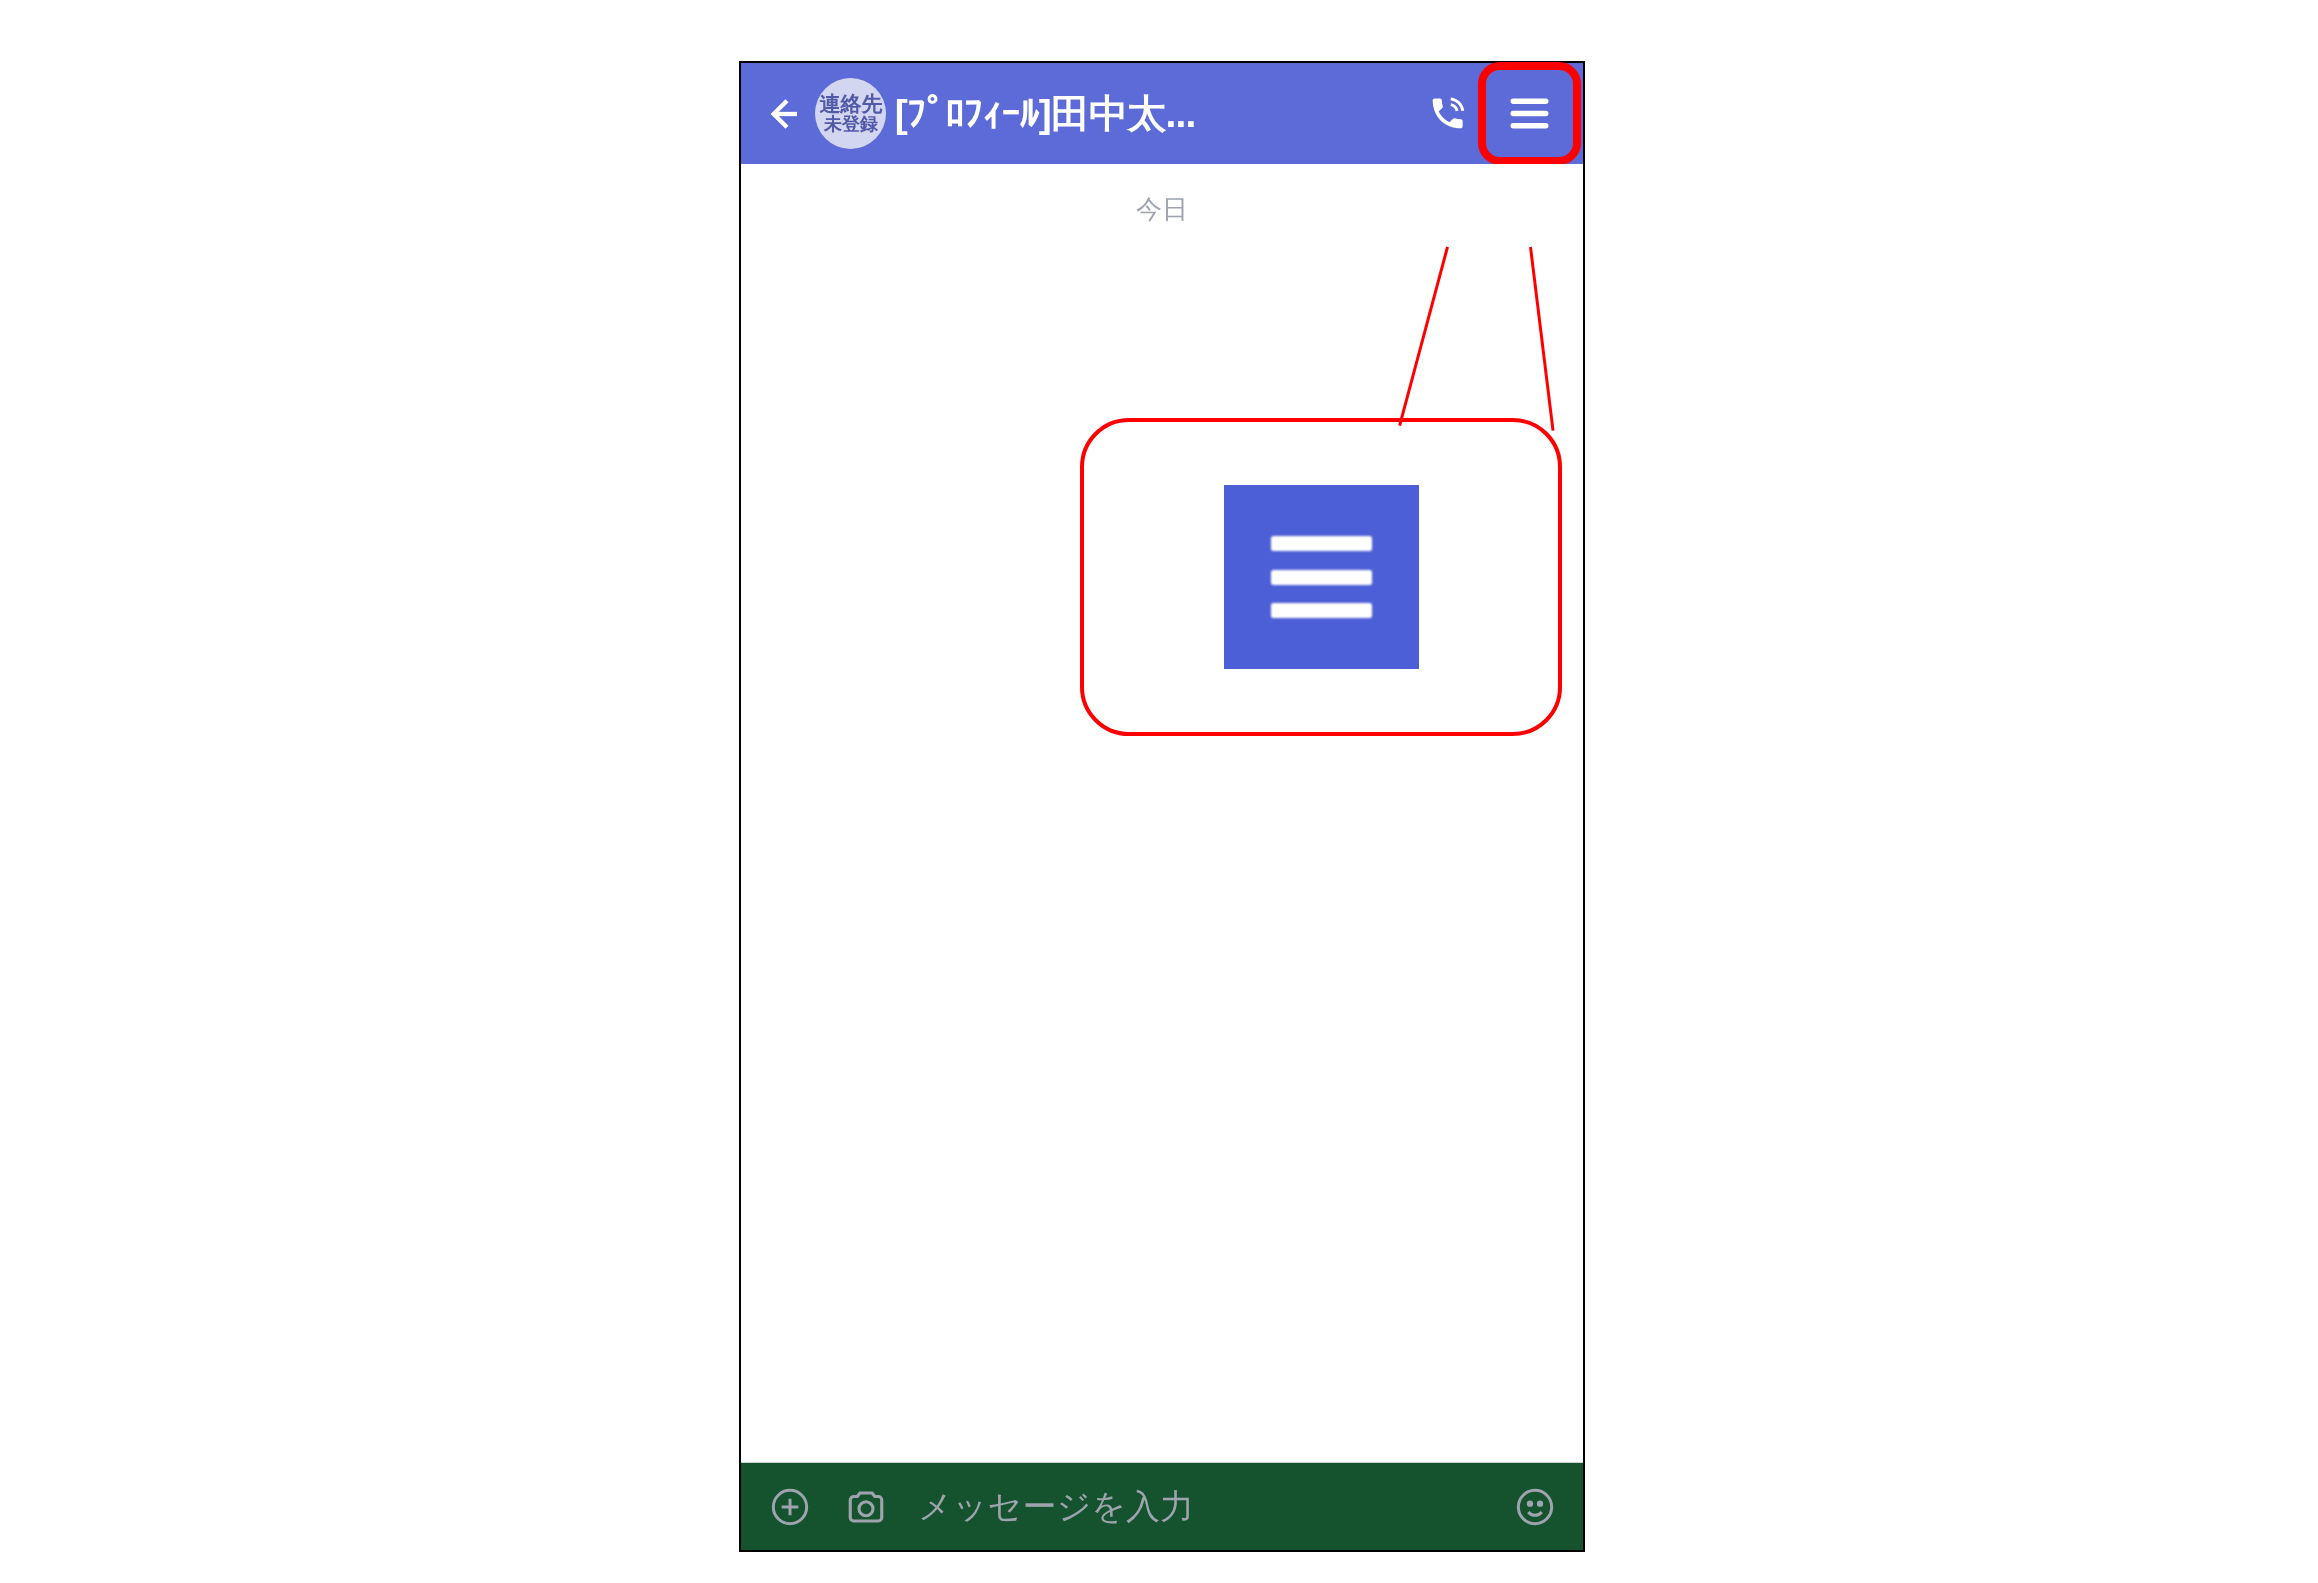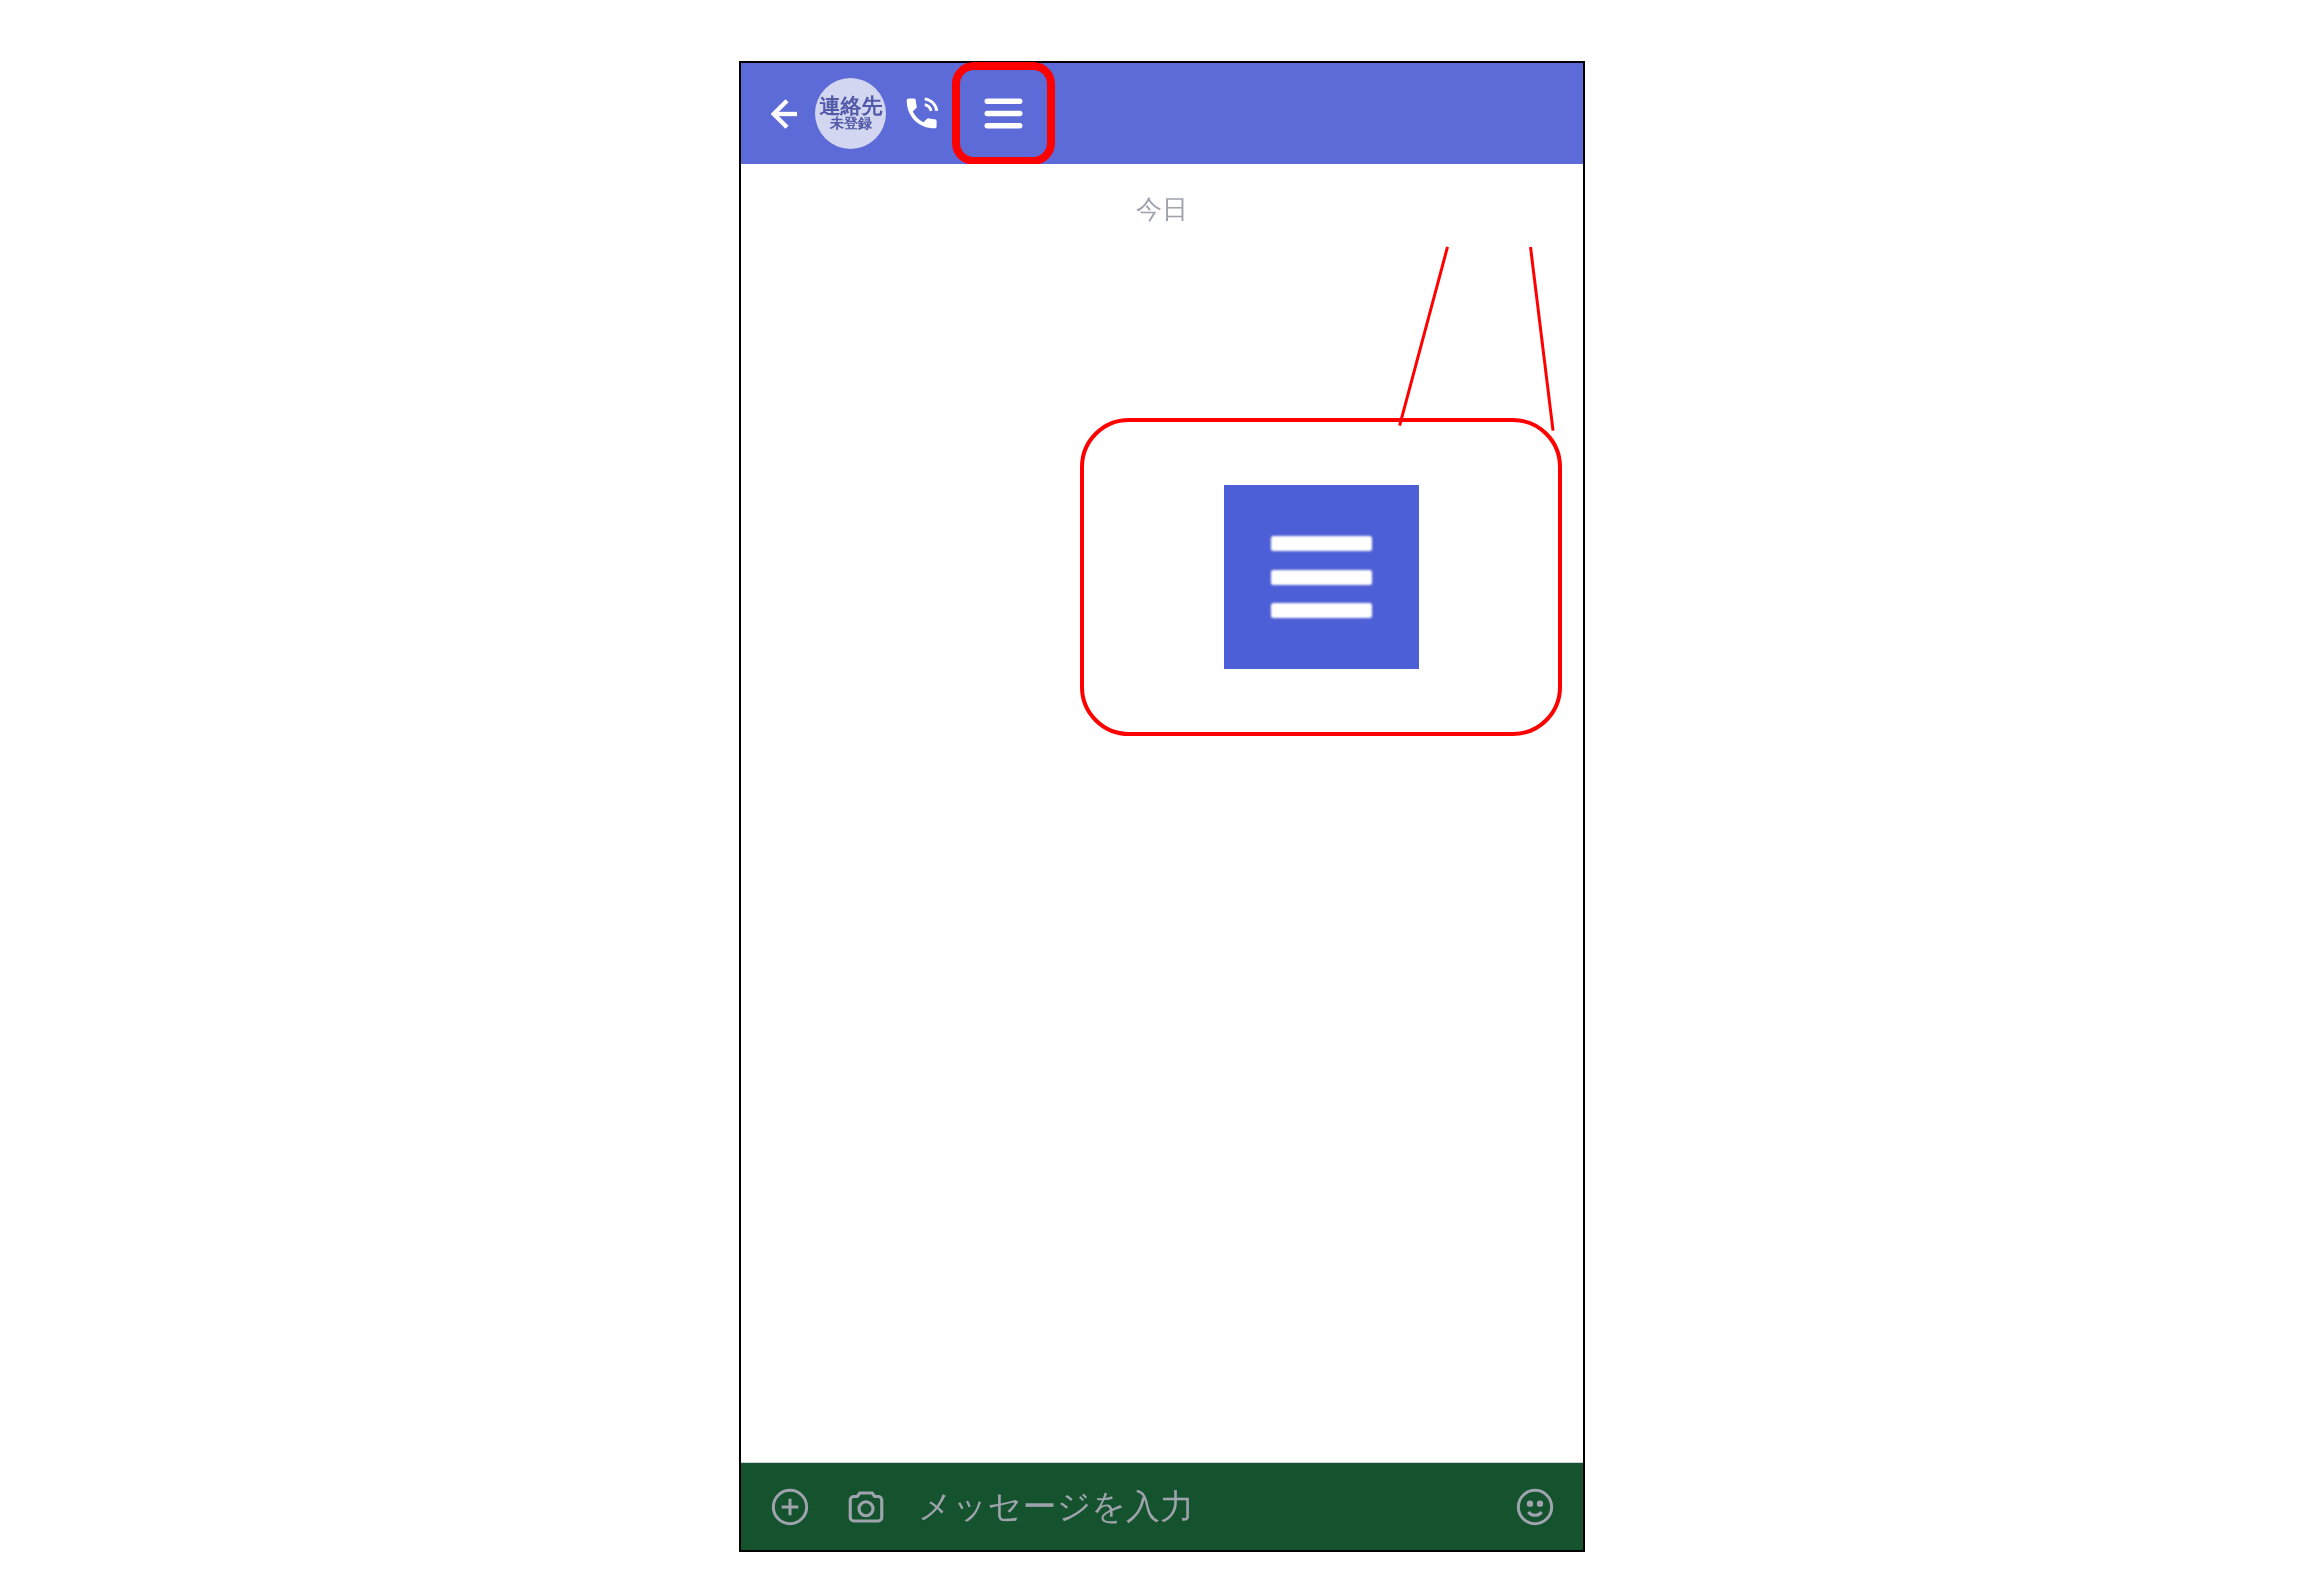--- a/index.html
+++ b/index.html
@@ -28,21 +28,21 @@
     .back{
       width:51px;height:51px;display:flex;align-items:center;justify-content:center;
     }
     .badge{
       width:71px;height:71px;border-radius:50%;
       background:#d2d6f0;color:#5159a8;
       display:flex;flex-direction:column;align-items:center;justify-content:center;
       font-weight:600;line-height:1.05;
     }
     .badge .l1{font-size:21px;}
-    .badge .l2{font-size:14px;font-family:Liberation Serif, serif;}
+    .badge .l2{font-size:18px;font-family:Liberation Serif, serif;}
     .title{
       flex:1 1 auto;
       font-size:39px;font-weight:700;color:#fff;
       white-space:nowrap;overflow:hidden;text-overflow:ellipsis;
       letter-spacing:-0.8px;
     }
     .call{
       width:54px;height:54px;display:flex;align-items:center;justify-content:center;
     }
     .menu-wrap{
@@ -138,20 +138,21 @@
       <div class="back">
         <svg viewBox="0 0 24 24" width="40" height="40" fill="none" stroke="#fff" stroke-width="2.6">
           <path d="M15 4 L7 12 L15 20"></path>
           <path d="M7 12 H21"></path>
         </svg>
       </div>
       <div class="badge">
         <span class="l1">連絡先</span>
         <span class="l2">未登録</span>
       </div>
+      <div class="title">[ﾌﾟﾛﾌｨｰﾙ]田中太...</div>
       <div class="call">
         <svg viewBox="0 0 24 24" width="39" height="39" fill="#fff">
           <path d="M6.6 10.8c1.4 2.9 3.7 5.2 6.6 6.6l2.2-2.2c.3-.3.7-.4 1.1-.3 1.2.4 2.4.6 3.7.6.6 0 1.1.5 1.1 1.1V20c0 .6-.5 1.1-1.1 1.1C10.2 21.1 2.9 13.8 2.9 3.8 2.9 3.2 3.4 2.7 4 2.7h3.4c.6 0 1.1.5 1.1 1.1 0 1.3.2 2.5.6 3.7.1.4 0 .8-.3 1.1l-2.2 2.2z"></path>
           <path d="M14 3c3.9.5 6.9 3.5 7.4 7.4M14 6.5c2 .4 3.5 1.9 3.9 3.9" fill="none" stroke="#fff" stroke-width="1.8"></path>
         </svg>
       </div>
       <div class="menu-wrap">
         <svg viewBox="0 0 24 24" width="49" height="49" stroke="#fff" stroke-width="2.6" stroke-linecap="round">
           <path d="M4 6h16M4 12h16M4 18h16"></path>
         </svg>

